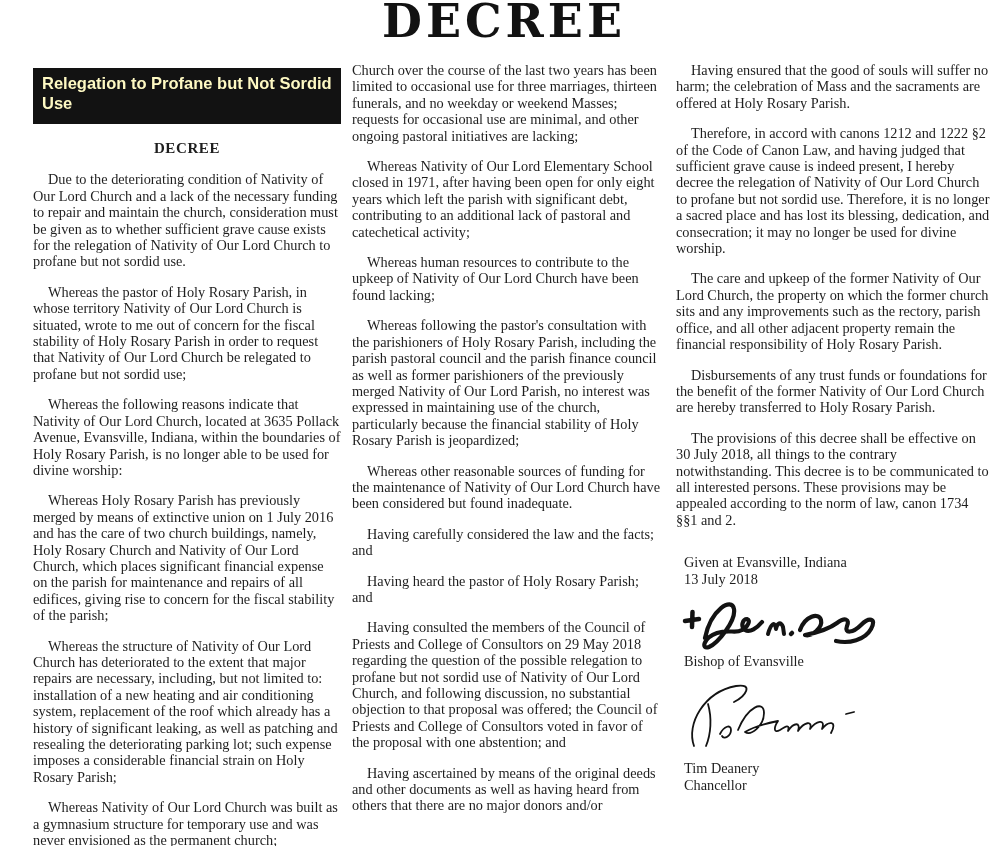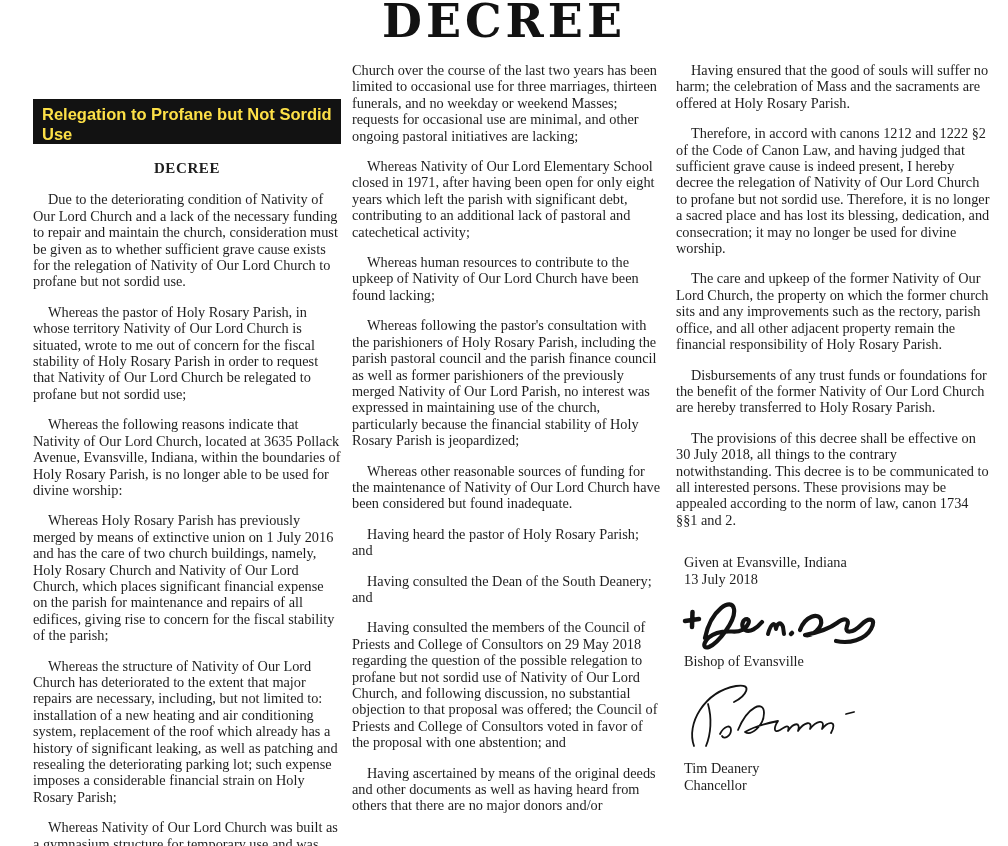--- a/index.html
+++ b/index.html
@@ -31,28 +31,27 @@
     position: absolute;
     font-size: 14.3px;
     line-height: 16.4px;
     text-align: left;
   }
   .col1 { left: 33px;  top: 68px; width: 308px; }
   .col2 { left: 352px; top: 62px; width: 310px; }
   .col3 { left: 676px; top: 62px; width: 314px; }
   .header-box {
     background: #121212;
-    color: #fde047;
+    color: #fef9c3;
     font-family: "Liberation Sans", sans-serif;
     font-weight: bold;
     font-size: 16.5px;
     line-height: 20px;
-    padding: 5px 9px 0 9px;
+    padding: 5px 9px 11px 9px;
     margin-bottom: 16px;
-    margin-top: 31px;
   }
   .sub-heading {
     font-family: "Liberation Serif", serif;
     font-weight: bold;
     font-size: 15px;
     letter-spacing: 0.6px;
     text-align: center;
     margin: 0 0 15px 0;
   }
   .para {
@@ -97,22 +96,22 @@
     <p class="para">Whereas Nativity of Our Lord Church was built as a gymnasium structure for temporary use and was never envisioned as the permanent church;</p>
 
   </div>
 
   <div class="col col2">
     <p class="para no-indent">Church over the course of the last two years has been limited to occasional use for three marriages, thirteen funerals, and no weekday or weekend Masses; requests for occasional use are minimal, and other ongoing pastoral initiatives are lacking;</p>
     <p class="para">Whereas Nativity of Our Lord Elementary School closed in 1971, after having been open for only eight years which left the parish with significant debt, contributing to an additional lack of pastoral and catechetical activity;</p>
     <p class="para">Whereas human resources to contribute to the upkeep of Nativity of Our Lord Church have been found lacking;</p>
     <p class="para">Whereas following the pastor's consultation with the parishioners of Holy Rosary Parish, including the parish pastoral council and the parish finance council as well as former parishioners of the previously merged Nativity of Our Lord Parish, no interest was expressed in maintaining use of the church, particularly because the financial stability of Holy Rosary Parish is jeopardized;</p>
     <p class="para">Whereas other reasonable sources of funding for the maintenance of Nativity of Our Lord Church have been considered but found inadequate.</p>
+    <p class="para">Having carefully considered the law and the facts; and</p>
     <p class="para">Having heard the pastor of Holy Rosary Parish; and</p>
-    <p class="para">Having consulted the Dean of the South Deanery; and</p>
     <p class="para">Having consulted the members of the Council of Priests and College of Consultors on 29 May 2018 regarding the question of the possible relegation to profane but not sordid use of Nativity of Our Lord Church, and following discussion, no substantial objection to that proposal was offered; the Council of Priests and College of Consultors voted in favor of the proposal with one abstention; and</p>
     <p class="para">Having ascertained by means of the original deeds and other documents as well as having heard from others that there are no major donors and/or</p>
   </div>
 
   <div class="col col3">
     <p class="para">Having ensured that the good of souls will suffer no harm; the celebration of Mass and the sacraments are offered at Holy Rosary Parish.</p>
     <p class="para">Therefore, in accord with canons 1212 and 1222 §2 of the Code of Canon Law, and having judged that sufficient grave cause is indeed present, I hereby decree the relegation of Nativity of Our Lord Church to profane but not sordid use.  Therefore, it is no longer a sacred place and has lost its blessing, dedication, and consecration; it may no longer be used for divine worship.</p>
     <p class="para">The care and upkeep of the former Nativity of Our Lord Church, the property on which the former church sits and any improvements such as the rectory, parish office, and all other adjacent property remain the financial responsibility of Holy Rosary Parish.</p>
     <p class="para">Disbursements of any trust funds or foundations for the benefit of the former Nativity of Our Lord Church are hereby transferred to Holy Rosary Parish.</p>
     <p class="para">The provisions of this decree shall be effective on 30 July 2018, all things to the contrary notwithstanding.  This decree is to be communicated to all interested persons.  These provisions may be appealed according to the norm of law, canon 1734 §§1 and 2.</p>

